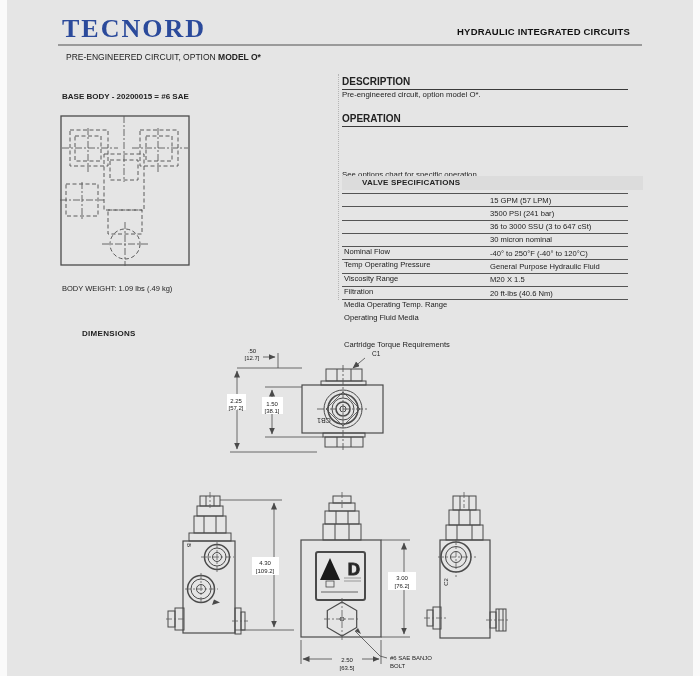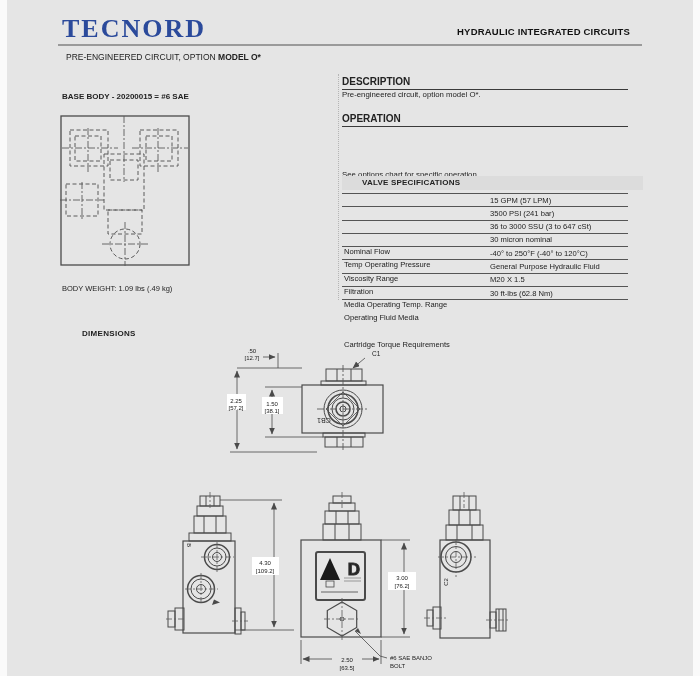--- a/index.html
+++ b/index.html
@@ -118,21 +118,21 @@
     <div class="spec-row">
         <span class="spec-label">Operating Fluid Media</span>
         <span class="spec-value">General Purpose Hydraulic Fluid</span>
       </div>
     <div class="spec-row">
         <span class="spec-label">Cartridge Size</span>
         <span class="spec-value">M20 X 1.5</span>
       </div>
     <div class="spec-row">
         <span class="spec-label">Cartridge Torque Requirements</span>
-        <span class="spec-value">30 ft-lbs (62.8 Nm)</span>
+        <span class="spec-value">20 ft-lbs (40.6 Nm)</span>
       </div>
   </div>
 
   <div class="dims-bar">DIMENSIONS</div>
 
   <svg class="svgB" width="220" height="124" viewBox="0 0 220 124">
     <defs>
       <marker id="arrB" markerWidth="8" markerHeight="8" refX="6.5" refY="3" orient="auto" markerUnits="userSpaceOnUse">
           <path d="M0,0L7,3L0,6Z" fill="#4a4a4a"></path>
         </marker>

